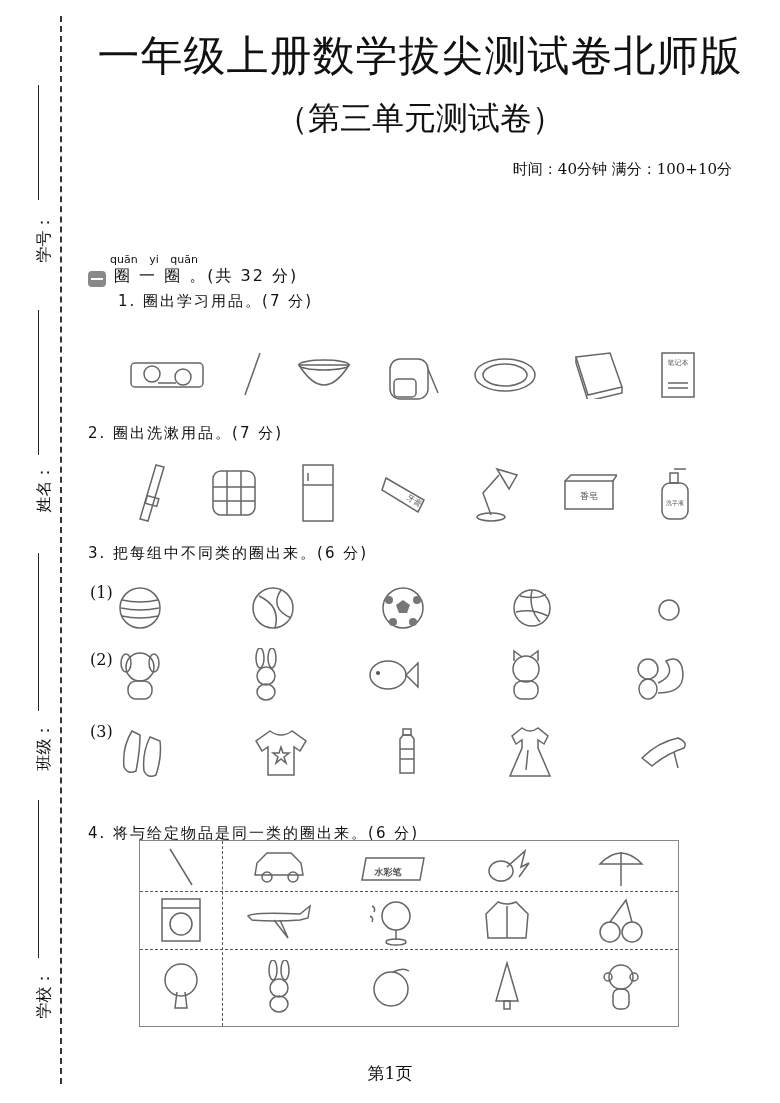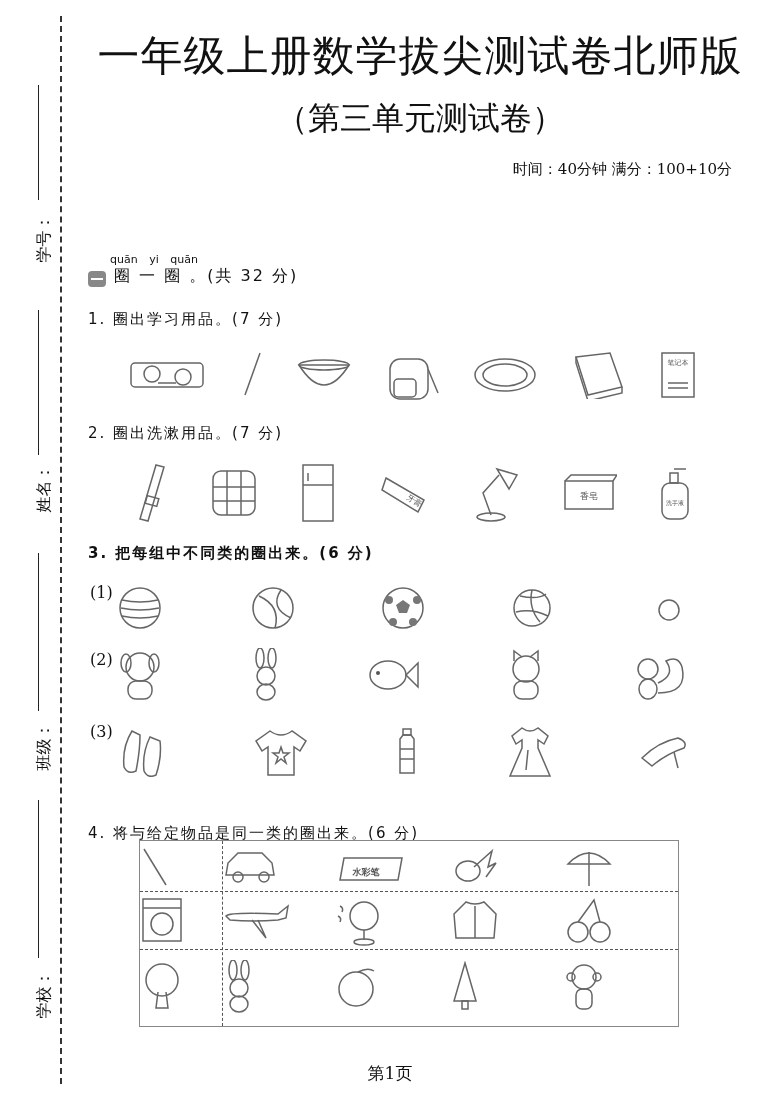--- a/index.html
+++ b/index.html
@@ -12,21 +12,21 @@
   .meta{position:absolute;right:48px;top:160px;font-size:15px;}
   table.score{position:absolute;left:98px;top:182px;border-collapse:collapse;font-family:"DejaVu Sans",sans-serif;}
   table.score td{border:1.5px solid #333;height:31px;text-align:center;font-size:19px;font-weight:bold;}
   .sec-head{position:absolute;left:88px;top:256px;font-family:"DejaVu Sans",sans-serif;}
   .pinyin{position:absolute;left:22px;top:-3px;font-size:11px;word-spacing:8px;white-space:nowrap;}
   .badge{position:absolute;left:0;top:15px;width:18px;height:16px;background:#888;border-radius:4px;}
   .badge::after{content:"";position:absolute;left:3px;top:7px;width:12px;height:2px;background:#fff;}
   .sec-title{position:absolute;left:26px;top:10px;font-size:16px;white-space:nowrap;letter-spacing:2px;}
   .q{position:absolute;left:88px;font-size:15px;font-family:"DejaVu Sans",sans-serif;letter-spacing:2px;white-space:nowrap;}
   .row{position:absolute;display:flex;align-items:center;}
-  .item{display:flex;align-items:center;justify-content:flex-start;}
+  .item{display:flex;align-items:center;justify-content:center;}
   .item svg{display:block;}
   .sub{position:absolute;left:90px;font-size:16px;}
   .q4box{position:absolute;left:139px;top:840px;width:538px;height:185px;border:1.5px solid #888;}
   .q4vline{position:absolute;left:82px;top:0;height:185px;border-left:1px dashed #555;}
   .q4hline{position:absolute;left:0;width:538px;border-top:1px dashed #555;}
   .footer{position:absolute;left:0;width:780px;top:1062px;text-align:center;font-size:17px;}
   .stroke{fill:none;stroke:#666;stroke-width:1.5;}
 </style>
 </head>
 <body>
@@ -53,21 +53,21 @@
   <tbody>
 </tbody>
   </table>
 
 <div class="sec-head">
   <div class="pinyin">quān yi quān</div>
   <div class="badge"></div>
   <div class="sec-title">圈 一 圈 。(共 32 分)</div>
 </div>
 
-<div class="q" style="top:310px;">1. 圈出学习用品。(7 分)</div>
+<div class="q" style="top:292px;margin-left:30px;">1. 圈出学习用品。(7 分)</div>
 <div class="row" style="left:128px;top:350px;width:570px;height:50px;justify-content:space-between;">
   <div class="item">
       <svg width="80" height="36">
         <rect x="3" y="6" width="72" height="24" rx="4" class="stroke"></rect>
         <circle cx="24" cy="17" r="8" class="stroke"></circle>
         <circle cx="55" cy="20" r="8" class="stroke"></circle>
         <line x1="30" y1="26" x2="48" y2="26" class="stroke"></line>
       </svg>
     </div>
   <div class="item">
@@ -157,21 +157,21 @@
   <div class="item">
       <svg width="34" height="56">
         <rect x="4" y="18" width="26" height="36" rx="8" class="stroke"></rect>
         <rect x="12" y="8" width="8" height="10" class="stroke"></rect>
         <line x1="16" y1="4" x2="28" y2="4" class="stroke"></line>
         <text x="17" y="40" font-size="6" text-anchor="middle" fill="#555">洗手液</text>
       </svg>
     </div>
 </div>
 
-<div class="q" style="top:544px;font-weight:bold;">3. 把每组中不同类的圈出来。(6 分)</div>
+<div class="q" style="top:544px;">3. 把每组中不同类的圈出来。(6 分)</div>
 
 <div class="sub" style="top:583px;">(1)</div>
 <div class="row" style="left:118px;top:586px;width:565px;height:44px;justify-content:space-between;">
   <div class="item">
       <svg width="48" height="44">
         <ellipse cx="22" cy="22" rx="20" ry="20" class="stroke"></ellipse>
         <path d="M4 14 Q22 18 40 14 M3 22 Q22 26 41 22 M4 30 Q22 34 40 30" class="stroke"></path>
       </svg>
     </div>
   <div class="item">

